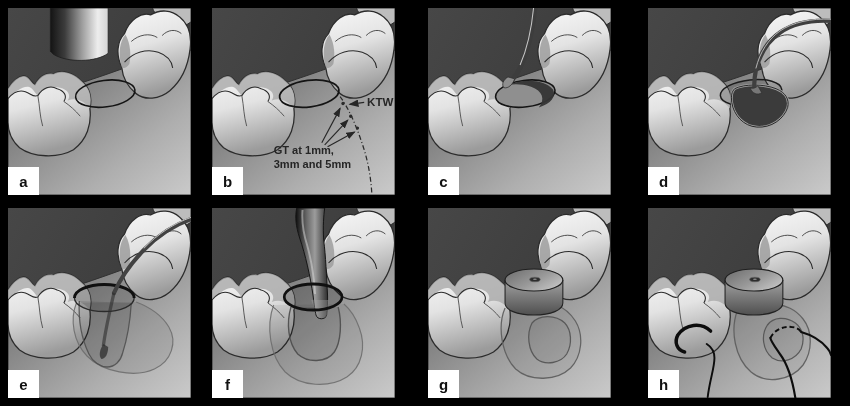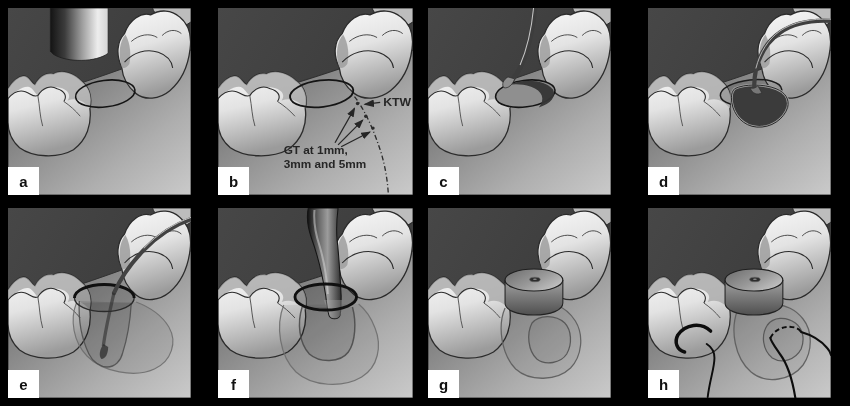--- a/index.html
+++ b/index.html
@@ -1,21 +1,21 @@
 <!DOCTYPE html>
 <html><head>
 <meta charset="utf-8">
 <style>
   html,body{margin:0;padding:0;background:#000;}
   body{font-family:"Liberation Sans",sans-serif;}
   .figure{position:relative;width:850px;height:406px;background:#000;overflow:hidden;}
   .panel{position:absolute;width:183px;background:#3f3f3f;}
   .row1{top:8px;height:187px;}
   .row2{top:208px;height:190px;}
-  .c1{left:8px;} .c2{left:218px;padding-left:12px;} .c3{left:428px;} .c4{left:648px;}
+  .c1{left:8px;} .c2{left:212px;} .c3{left:428px;} .c4{left:648px;}
   .panel svg{position:absolute;left:0;top:0;width:100%;height:100%;display:block;}
   .plabel{
     position:absolute;left:0;bottom:0;width:31px;height:28px;
     background:#ffffff;color:#111111;
     display:flex;align-items:center;justify-content:center;
     font-size:15px;font-weight:bold;line-height:1;
   }
   text.ann{font-family:"Liberation Sans",sans-serif;font-weight:bold;fill:#262626;}
 </style>
 </head>

